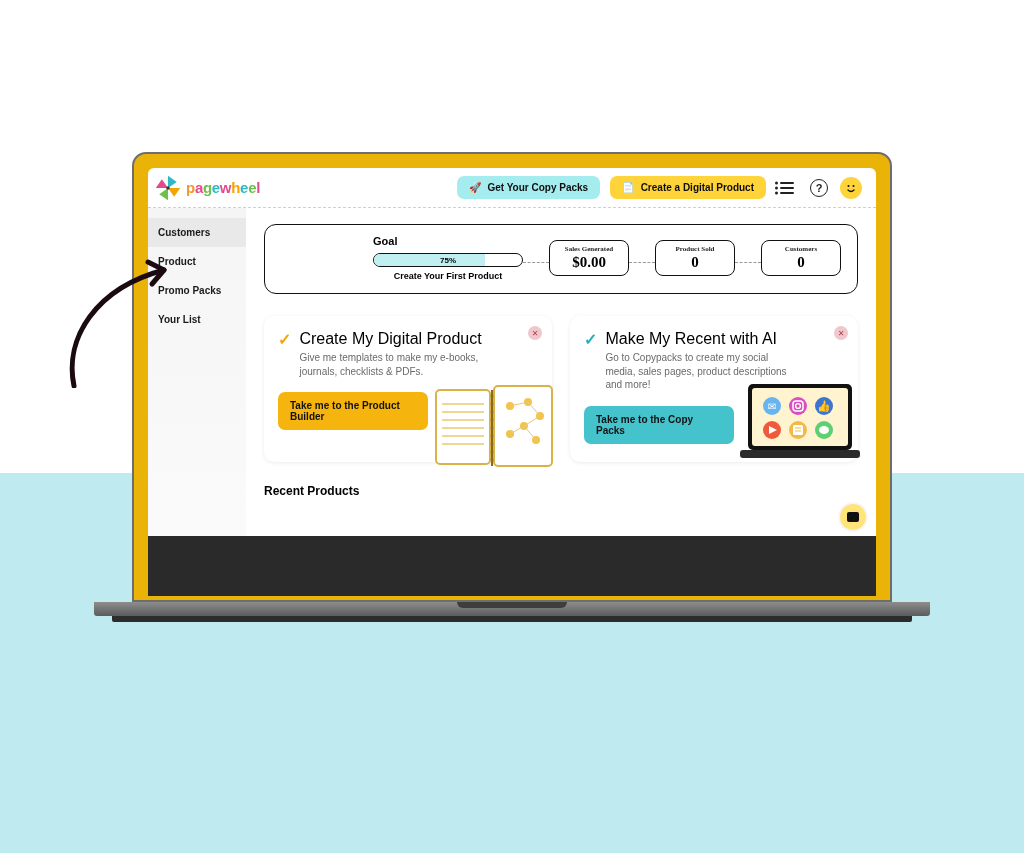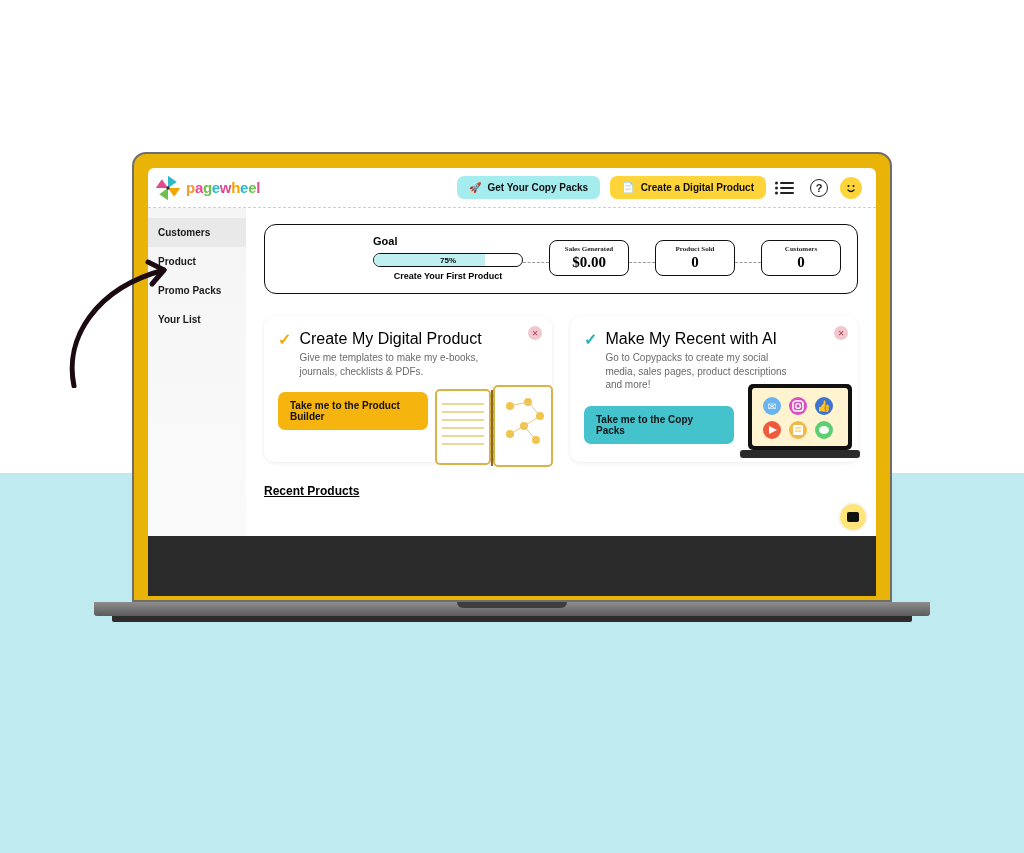--- a/index.html
+++ b/index.html
@@ -129,21 +129,21 @@
   .card-cta {
     margin-top:14px; display:inline-block;
     font-size:10px; font-weight:800; padding:8px 12px; border-radius:7px; border:none; cursor:pointer; max-width:150px; text-align:left;
   }
   .cta-yellow{ background:#f6b40e; color:#121212; }
   .cta-cyan{ background:#45c3cc; color:#121212; }
 
   .book-graphic { position:absolute; right:-6px; bottom:-10px; width:130px; height:90px; }
   .laptop-graphic { position:absolute; right:-6px; bottom:-8px; width:130px; height:92px; }
 
-  .recent { margin-top:22px; font-weight:800; font-size:12px;text-decoration:underline; }
+  .recent { margin-top:22px; font-weight:800; font-size:12px; }
 
   .darkstrip { position:absolute; left:0; right:0; bottom:0; height:60px; background:rgba(12,12,12,0.88); }
   .chat-bubble { position:absolute; right:10px; bottom:66px; width:26px; height:26px; border-radius:50%; background:#ffe47a; display:flex; align-items:center; justify-content:center; box-shadow:0 0 0 2px rgba(0,0,0,0.04);}
   .chat-bubble .inner{ width:12px;height:10px;background:#111;border-radius:2px; }
 
   .list-lines{ display:flex; flex-direction:column; gap:3px; }
   .list-lines span{ display:block; width:14px; height:2px; background:#222; border-radius:1px; position:relative;}
   .list-lines span::before{ content:""; position:absolute; left:-5px; top:0; width:3px;height:3px; border-radius:50%; background:#222; transform:translateY(-0.5px);}
 </style>
 </head>

